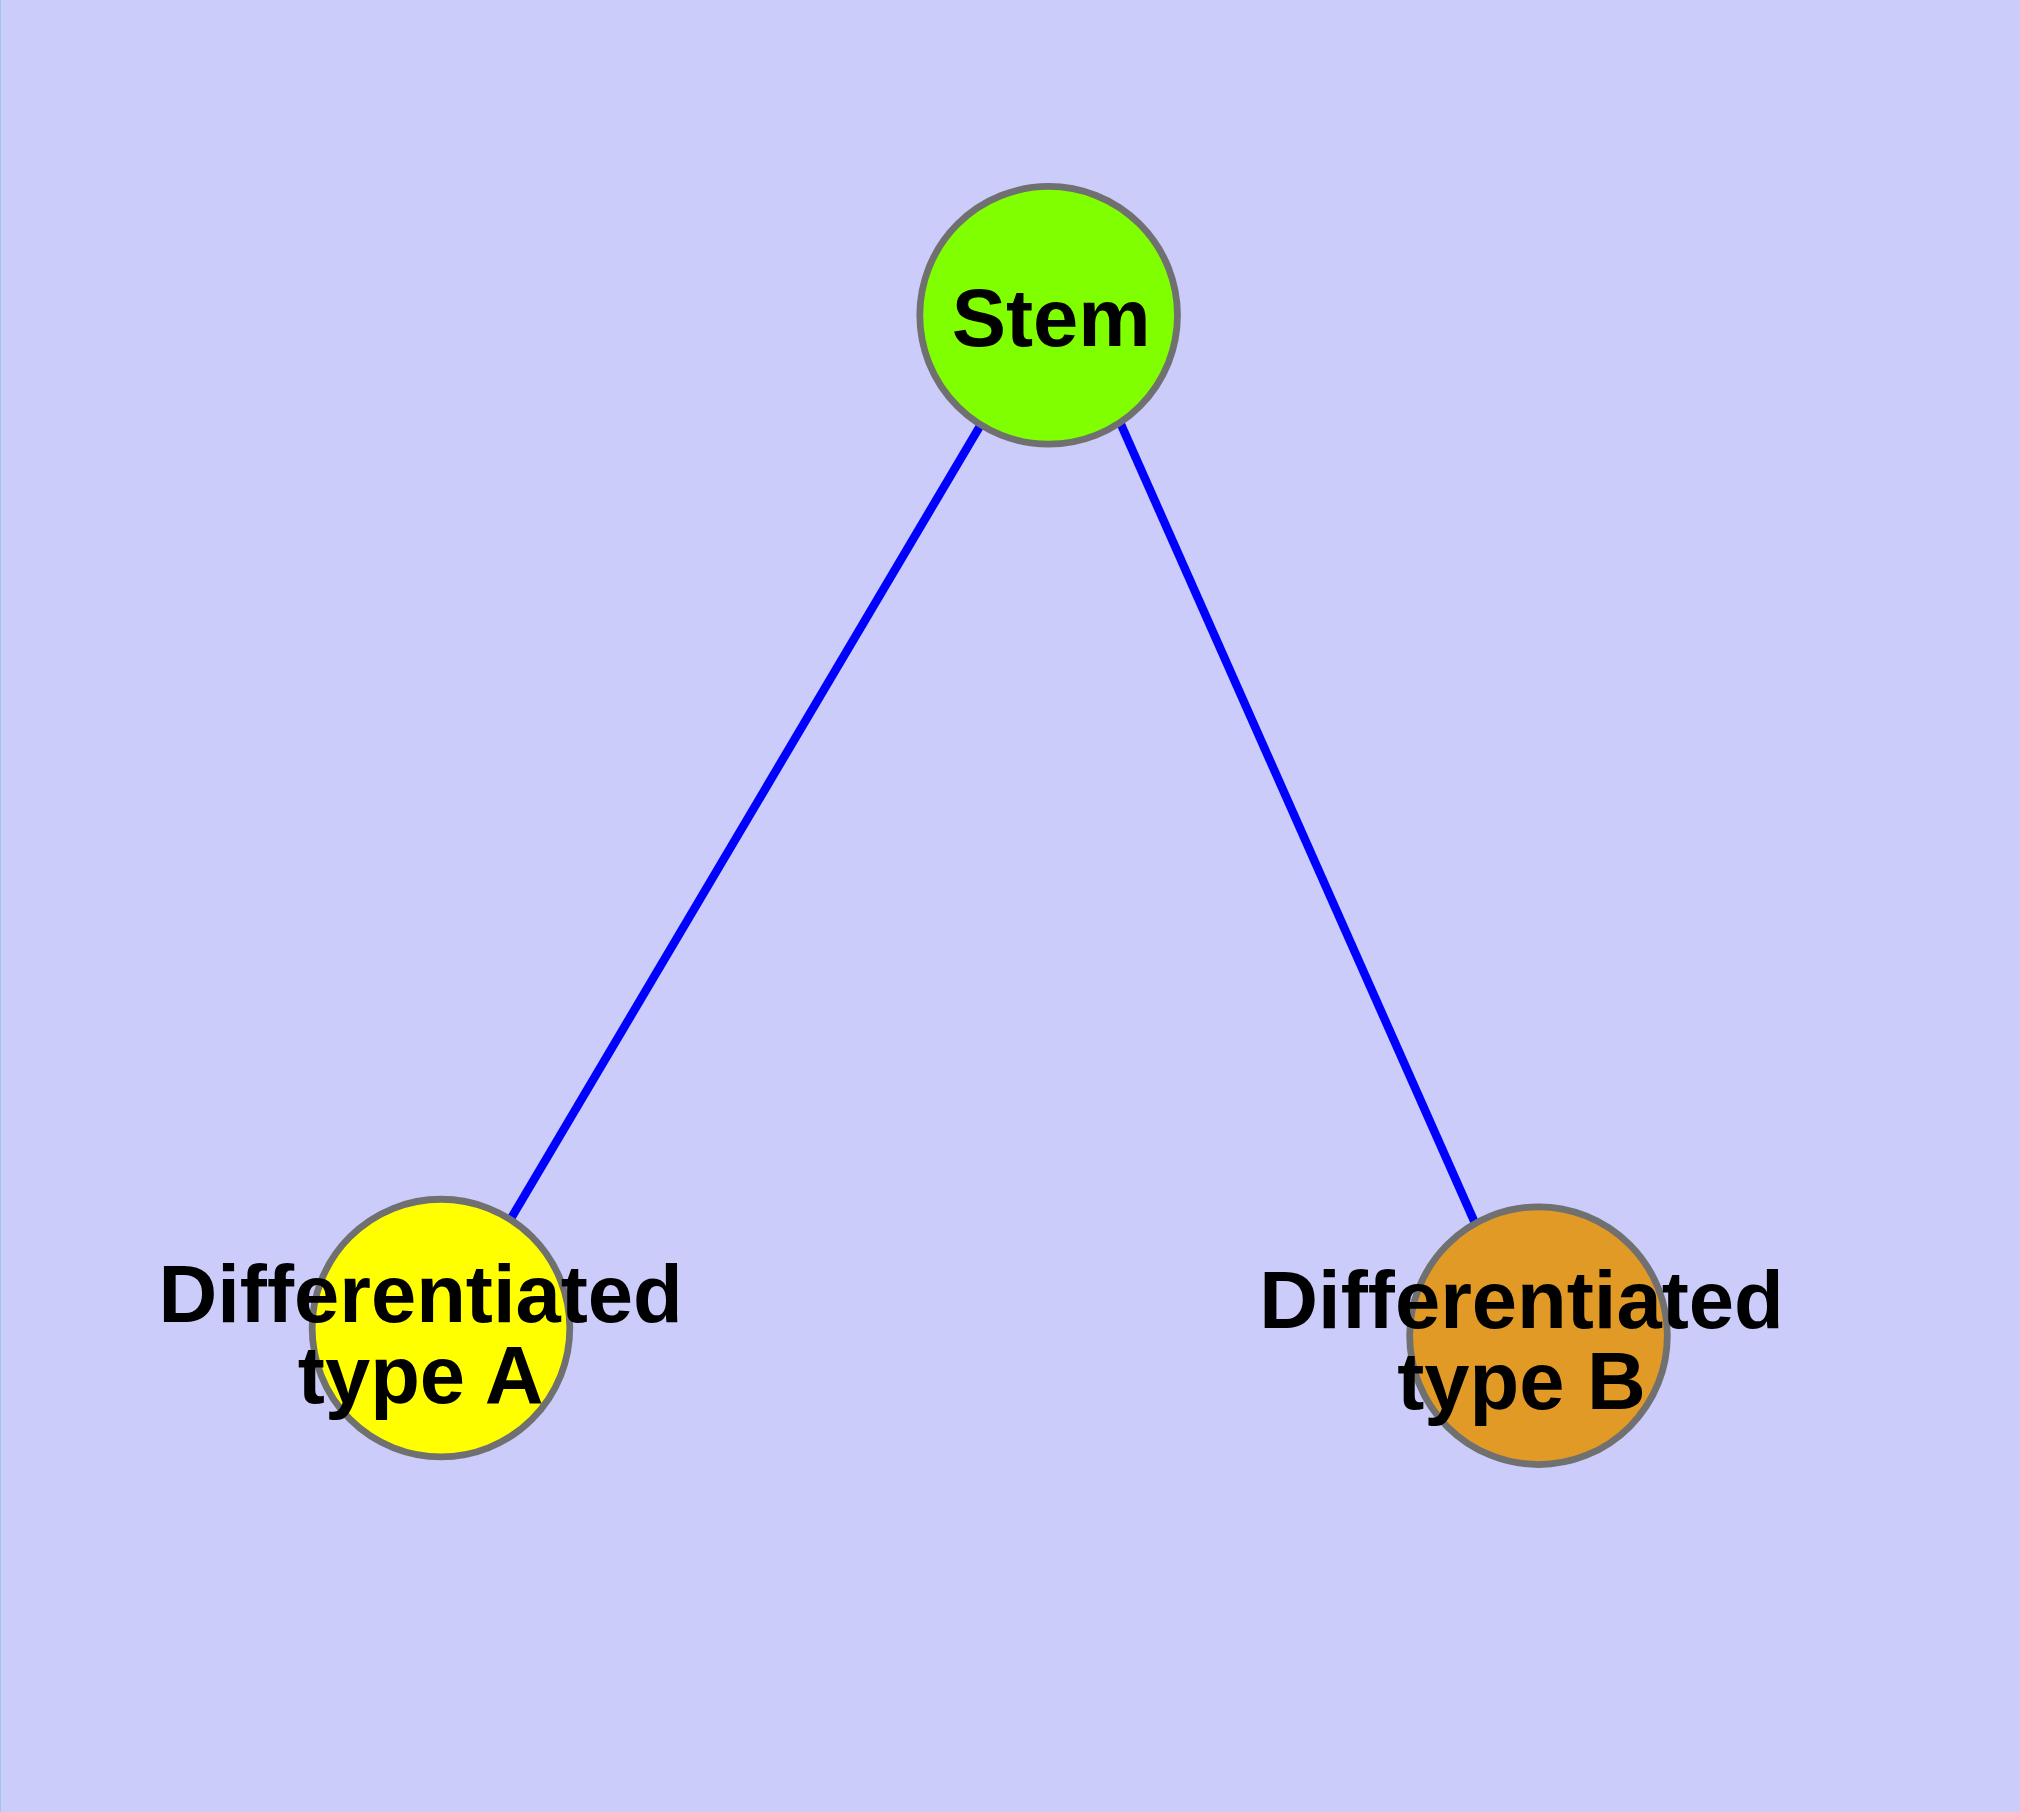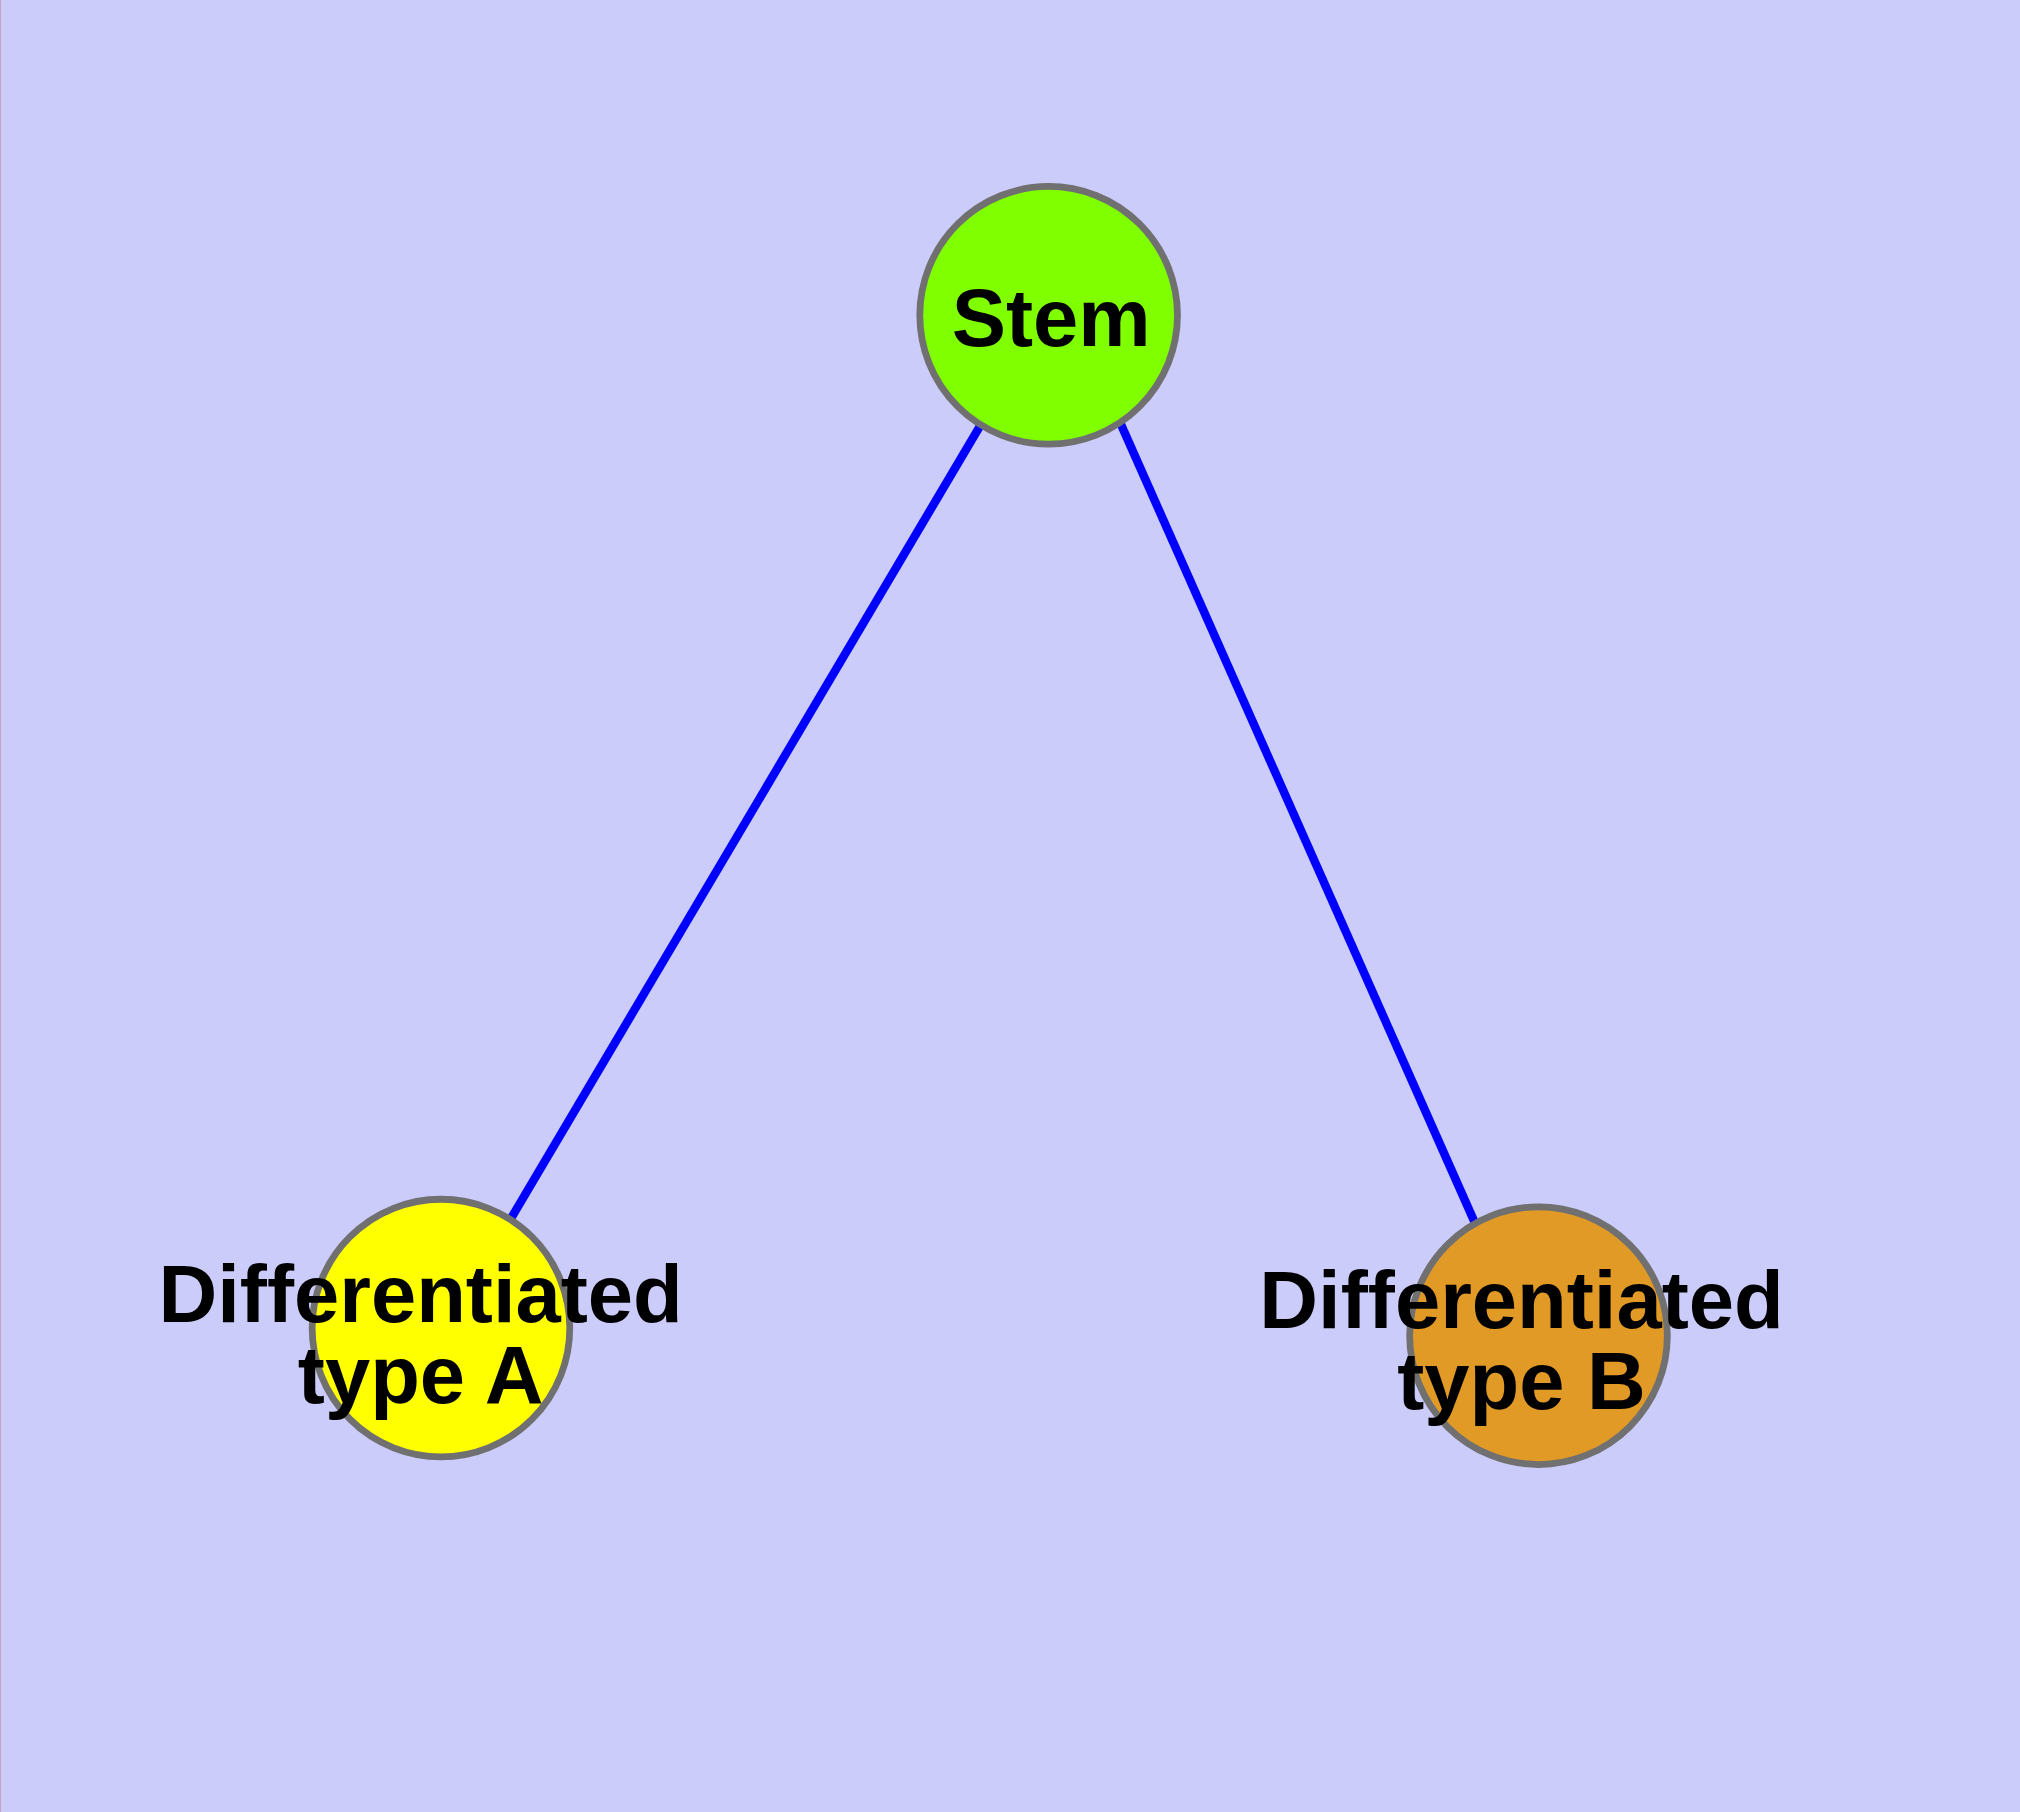--- a/index.html
+++ b/index.html
@@ -37,21 +37,21 @@
     font-weight: bold;
     font-size: 96px;
     fill: #000000;
     text-anchor: middle;
     dominant-baseline: auto;
   }
 </style>
 </head>
 <body style="background: rgb(204, 204, 250);">
 
-<div id="stage" style="background: #b91c1c; text-align: right;">
+<div id="stage" style="background: #14b8a6; text-align: right;">
   <svg id="graph-svg" viewBox="0 0 2384 2138">
 
     <rect x="0" y="0" width="2384" height="2138" fill="#ccccfa"></rect>
 
     <g>
       <line class="edge-line" x1="1157" y1="501" x2="603" y2="1437" stroke="#0000ff"></line>
       <line class="edge-line" x1="1322" y1="500" x2="1748" y2="1461" stroke="#0000ff"></line>
     </g>
 
     <g>

